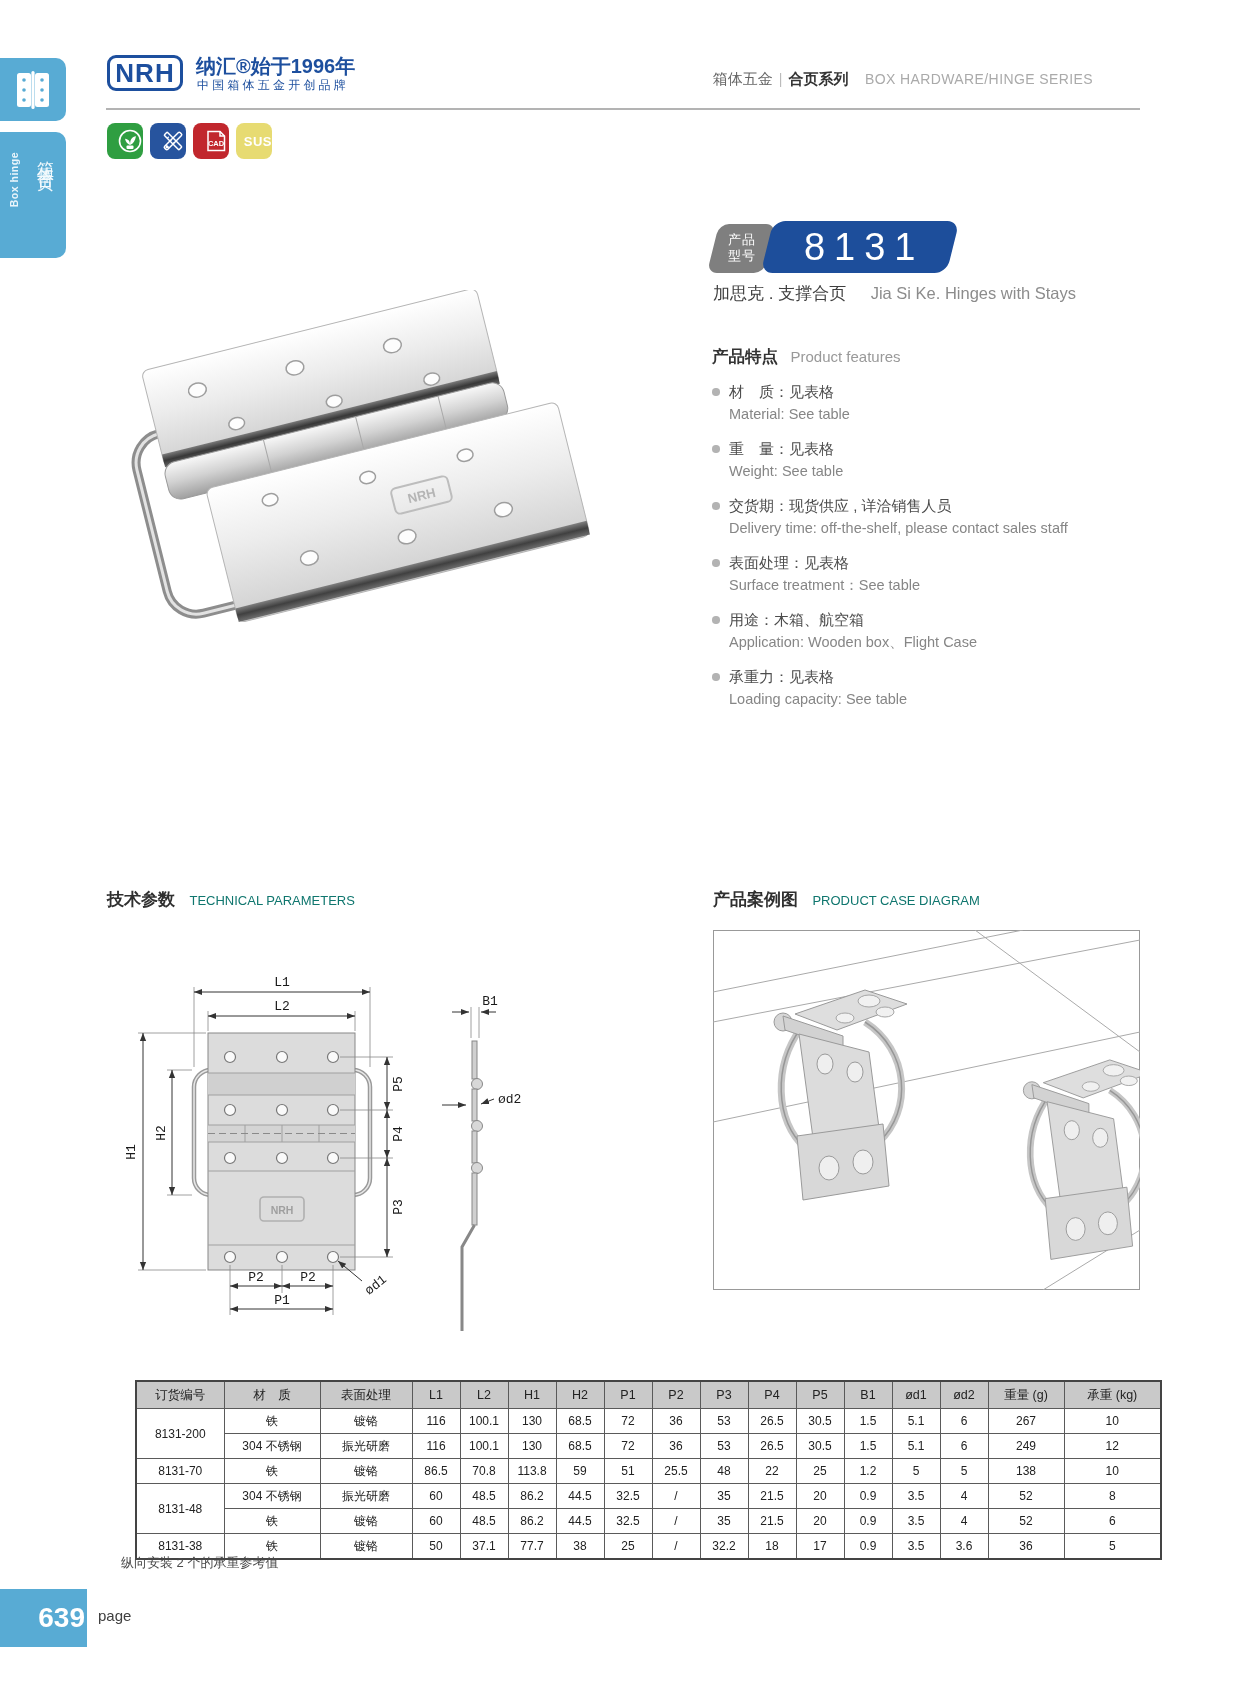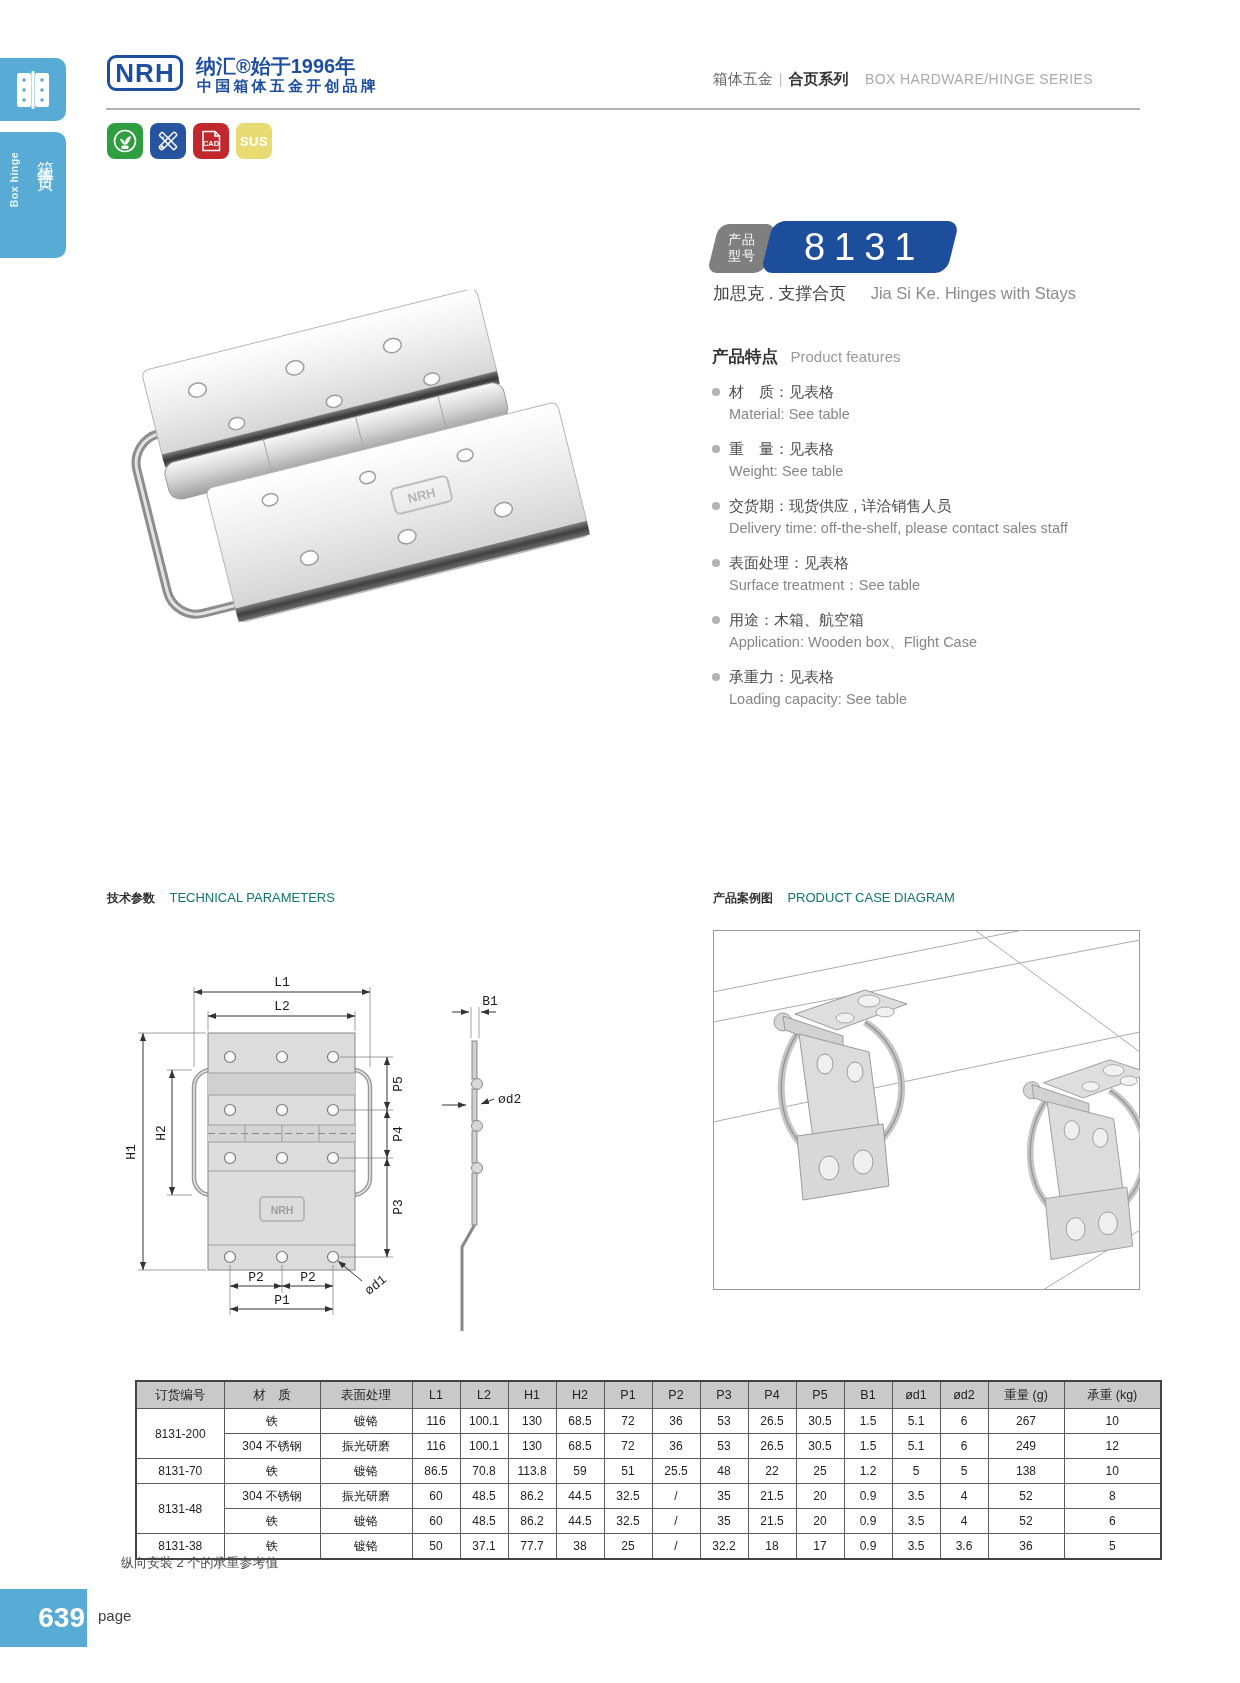--- a/index.html
+++ b/index.html
@@ -13,31 +13,31 @@
   .tab-series .cn{position:absolute;right:9px;top:16px;writing-mode:vertical-rl;text-orientation:upright;
                   color:#f3fafd;font-size:17px;letter-spacing:5px;}
   .tab-series .en{position:absolute;left:8px;top:20px;writing-mode:vertical-rl;transform:rotate(180deg);
                   color:#eaf5fb;font-size:10.5px;font-weight:bold;letter-spacing:.5px;}
 
   
   .logo-box{position:absolute;left:107px;top:55px;width:76px;height:36px;border:3px solid #1d4f9e;
             border-radius:9px;display:flex;align-items:center;justify-content:center;box-sizing:border-box;}
   .logo-box span{font-size:26px;font-weight:bold;color:#1d4f9e;letter-spacing:1px;}
   .brand1{position:absolute;left:196px;top:53px;font-size:20px;font-weight:bold;color:#1d4f9e;}
-  .brand2{position:absolute;left:197px;top:77px;font-size:15px;font-weight:bold;color:#1d4f9e;letter-spacing:3.2px;}
+  .brand2{position:absolute;left:197px;top:77px;font-size:12px;font-weight:normal;color:#1d4f9e;letter-spacing:3.2px;}
   .series{position:absolute;top:70px;right:147px;white-space:nowrap;}
   .series .cnL{font-size:15px;color:#666;}
   .series .bar{color:#bbb;margin:0 6px;font-size:14px;}
   .series .cnR{font-size:15px;font-weight:bold;color:#333;}
   .series .en{font-size:14px;color:#aaa;margin-left:12px;letter-spacing:.4px;}
   .hr{position:absolute;left:106px;top:108px;width:1034px;height:2px;background:#b3b3b3;}
 
   
   .icons{position:absolute;left:107px;top:123px;display:flex;gap:7px;}
-  .ic{width:36px;height:36px;border-radius:8px;display:flex;align-items:center;justify-content:center;}
+  .ic{width:36px;height:36px;border-radius:8px;display:flex;align-items:center;justify-content:flex-end;}
   .ic.green{background:#2f9e41;} .ic.blue{background:#27549e;}
   .ic.red{background:#c1272d;}  .ic.yellow{background:#e7db72;}
   .ic .sus{color:#fff;font-weight:bold;font-size:13px;letter-spacing:.5px;}
 
   
   .tag-gray{position:absolute;left:713px;top:224px;width:57px;height:49px;background:#7f7f7f;
             border-radius:10px;transform:skewX(-14deg);display:flex;align-items:center;justify-content:center;}
   .tag-gray .t{transform:skewX(14deg);color:#fff;font-size:13px;line-height:1.25;text-align:center;letter-spacing:1px;}
   .tag-blue{position:absolute;left:767px;top:221px;width:186px;height:52px;background:#1d4e9b;
             border-radius:12px;transform:skewX(-14deg);display:flex;align-items:center;justify-content:center;}
@@ -52,21 +52,21 @@
   .feat-title .en{font-size:15px;color:#999;margin-left:8px;}
   .features{position:absolute;left:712px;top:380px;width:440px;list-style:none;margin:0;padding:0;}
   .features li{position:relative;padding-left:17px;margin-bottom:11px;}
   .features li::before{content:"";position:absolute;left:0;top:8px;width:7.5px;height:7.5px;border-radius:50%;background:#b3b3b3;}
   .features .cn{display:block;font-size:15px;line-height:23px;color:#4c4c4c;}
   .features .en{display:block;font-size:14.5px;line-height:23px;color:#868686;}
 
   
   .sec{position:absolute;top:888px;white-space:nowrap;}
   .sec.left{left:107px;} .sec.right{left:713px;}
-  .sec .cn{font-size:12px;font-weight:bold;color:#2f2f2f;}
+  .sec .cn{font-size:17px;font-weight:bold;color:#2f2f2f;}
   .sec .en{font-size:13px;color:#0f766e;margin-left:10px;}
 
   
   .photo-svg{position:absolute;left:105px;top:290px;}
   .tech-svg{position:absolute;left:100px;top:935px;}
   .case-box{position:absolute;left:713px;top:930px;}
   .dim{font-family:"Liberation Mono","DejaVu Sans Mono",monospace;font-size:13px;fill:#1a1a1a;}
 
   
   .spec{position:absolute;left:109px;top:1380px;border-collapse:collapse;table-layout:fixed;width:1025px;

